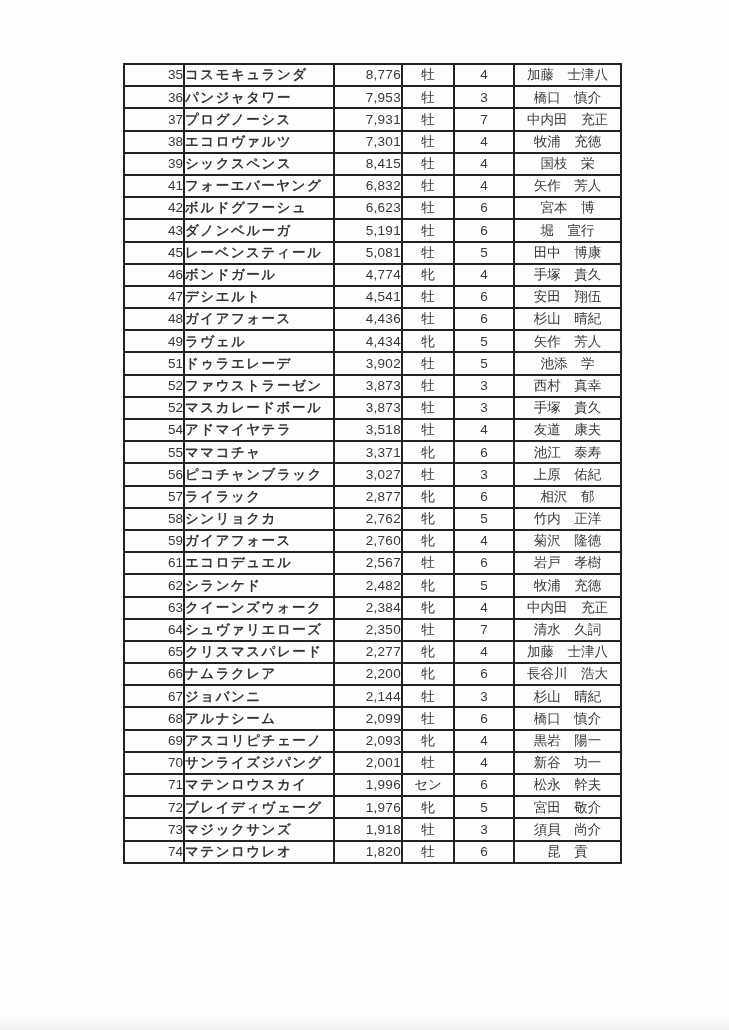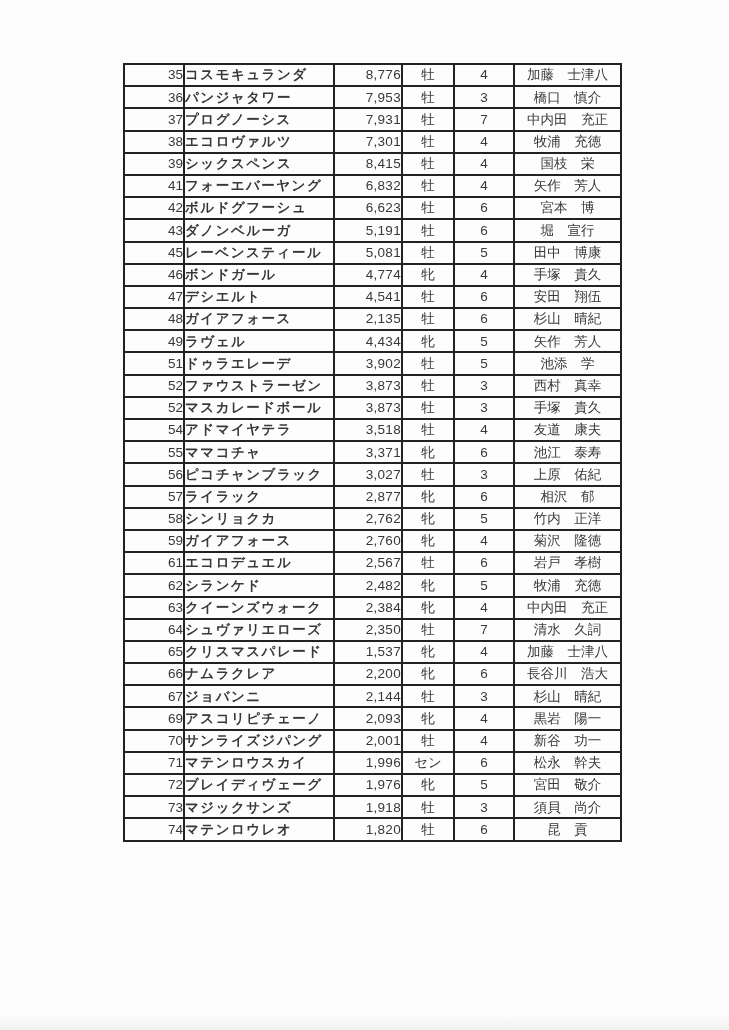--- a/index.html
+++ b/index.html
@@ -153,21 +153,21 @@
           <td class="col0">47</td>
           <td class="col1">デシエルト</td>
           <td class="col2">4,541</td>
           <td class="col3">牡</td>
           <td class="col4">6</td>
           <td class="col5">安田　翔伍</td>
         </tr>
         <tr>
           <td class="col0">48</td>
           <td class="col1">ガイアフォース</td>
-          <td class="col2">2,135</td>
+          <td class="col2">4,436</td>
           <td class="col3">牡</td>
           <td class="col4">6</td>
           <td class="col5">杉山　晴紀</td>
         </tr>
         <tr>
           <td class="col0">49</td>
           <td class="col1">ラヴェル</td>
           <td class="col2">4,434</td>
           <td class="col3">牝</td>
           <td class="col4">5</td>
@@ -273,40 +273,48 @@
           <td class="col0">64</td>
           <td class="col1">シュヴァリエローズ</td>
           <td class="col2">2,350</td>
           <td class="col3">牡</td>
           <td class="col4">7</td>
           <td class="col5">清水　久詞</td>
         </tr>
         <tr>
           <td class="col0">65</td>
           <td class="col1">クリスマスパレード</td>
-          <td class="col2">1,537</td>
+          <td class="col2">2,277</td>
           <td class="col3">牝</td>
           <td class="col4">4</td>
           <td class="col5">加藤　士津八</td>
         </tr>
         <tr>
           <td class="col0">66</td>
           <td class="col1">ナムラクレア</td>
           <td class="col2">2,200</td>
           <td class="col3">牝</td>
           <td class="col4">6</td>
           <td class="col5">長谷川　浩大</td>
         </tr>
         <tr>
           <td class="col0">67</td>
           <td class="col1">ジョバンニ</td>
           <td class="col2">2,144</td>
           <td class="col3">牡</td>
           <td class="col4">3</td>
           <td class="col5">杉山　晴紀</td>
+        </tr>
+        <tr>
+          <td class="col0">68</td>
+          <td class="col1">アルナシーム</td>
+          <td class="col2">2,099</td>
+          <td class="col3">牡</td>
+          <td class="col4">6</td>
+          <td class="col5">橋口　慎介</td>
         </tr>
         <tr>
           <td class="col0">69</td>
           <td class="col1">アスコリピチェーノ</td>
           <td class="col2">2,093</td>
           <td class="col3">牝</td>
           <td class="col4">4</td>
           <td class="col5">黒岩　陽一</td>
         </tr>
         <tr>

